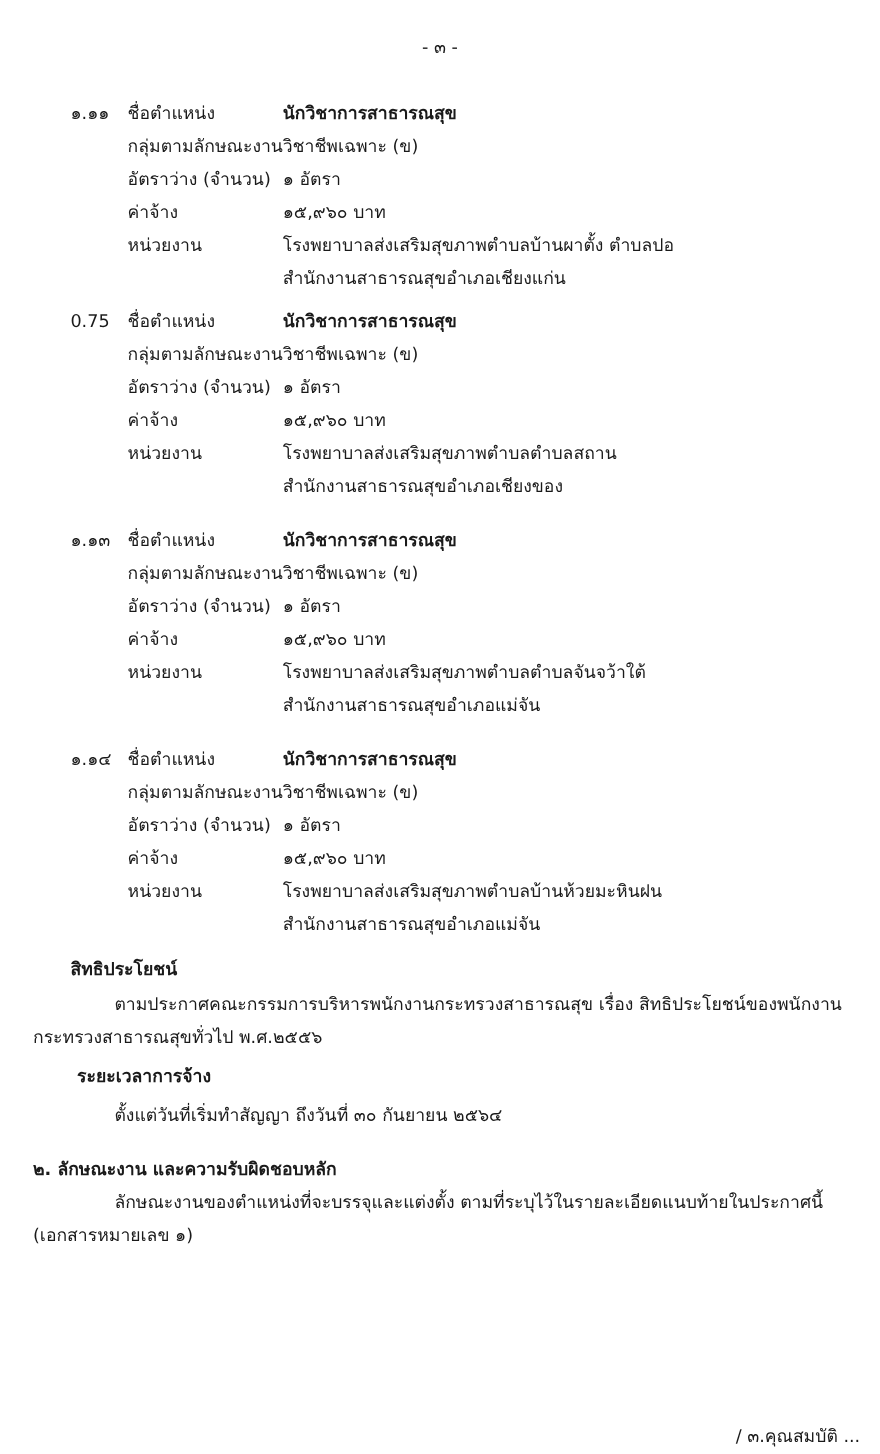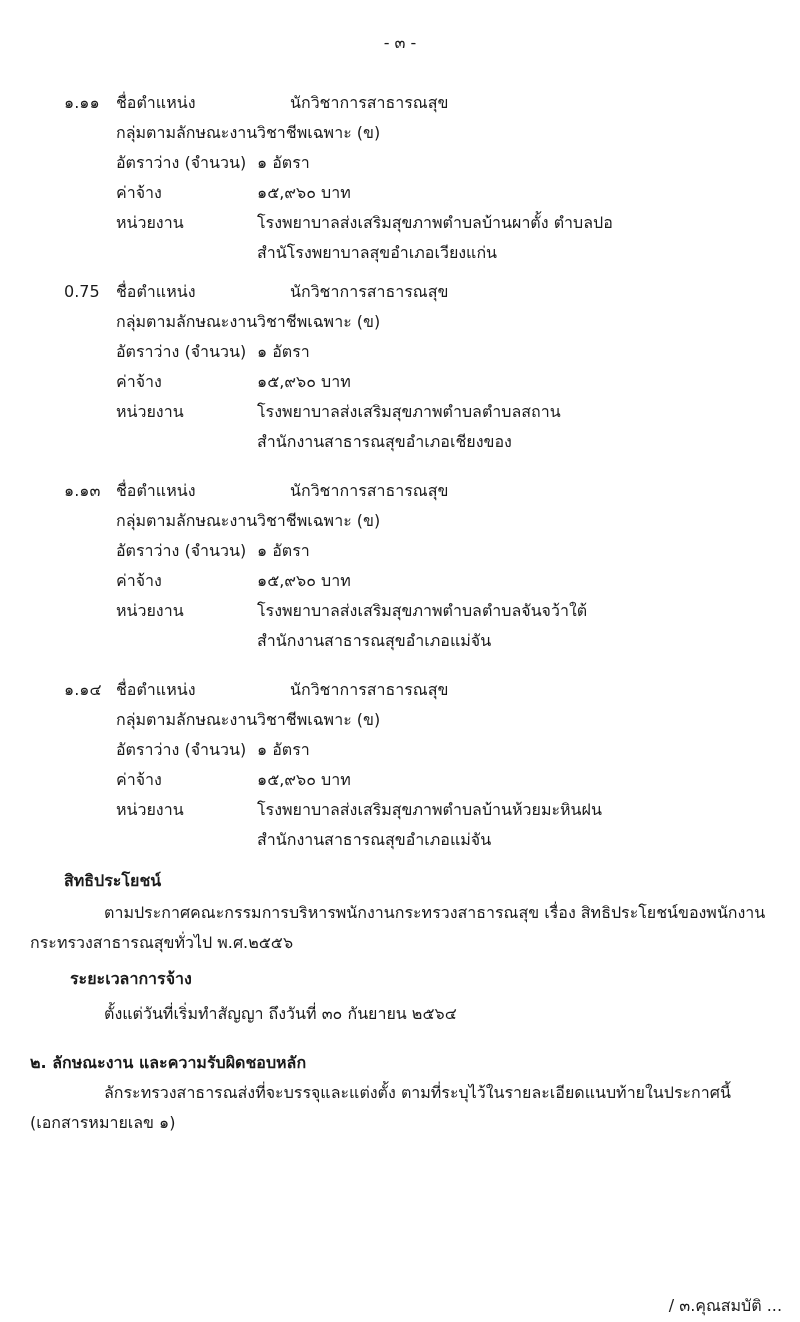--- a/index.html
+++ b/index.html
@@ -44,22 +44,21 @@
       position: absolute;
       left: 52px;
       top: 0;
     }
     .value {
       position: absolute;
       left: 193px;
       top: 0;
     }
     .value.bold {
-      font-weight: normal;
-      margin-left: 33px;
+      font-weight: bold;
     }
     .section-heading {
       position: absolute;
       font-weight: bold;
       white-space: nowrap;
     }
     .para {
       position: absolute;
       white-space: nowrap;
     }
@@ -91,21 +90,21 @@
   </div>
   <div class="row">
     <span class="label">ค่าจ้าง</span>
     <span class="value">๑๕,๙๖๐  บาท</span>
   </div>
   <div class="row">
     <span class="label">หน่วยงาน</span>
     <span class="value">โรงพยาบาลส่งเสริมสุขภาพตำบลบ้านผาตั้ง ตำบลปอ</span>
   </div>
   <div class="row">
-    <span class="value">สำนัโรงพยาบาลสุขอำเภอเวียงแก่น</span>
+    <span class="value">สำนักงานสาธารณสุขอำเภอเชียงแก่น</span>
   </div>
 </div>
 
 <div class="position-block" style="top:277px;">
   <div class="row">
     <span class="num">0.75</span>
     <span class="label">ชื่อตำแหน่ง</span>
     <span class="value bold">นักวิชาการสาธารณสุข</span>
   </div>
   <div class="row">
@@ -184,16 +183,16 @@
 </div>
 
 <div class="section-heading" style="left:64px; top:868px;">สิทธิประโยชน์</div>
 <div class="para" style="left:104px; top:900px;">ตามประกาศคณะกรรมการบริหารพนักงานกระทรวงสาธารณสุข  เรื่อง  สิทธิประโยชน์ของพนักงาน</div>
 <div class="para" style="left:30px; top:930px;">กระทรวงสาธารณสุขทั่วไป  พ.ศ.๒๕๕๖</div>
 
 <div class="section-heading" style="left:30px; top:966px;margin-left:40px;">ระยะเวลาการจ้าง</div>
 <div class="para" style="left:104px; top:1001px;">ตั้งแต่วันที่เริ่มทำสัญญา ถึงวันที่ ๓๐ กันยายน ๒๕๖๔</div>
 
 <div class="section-heading" style="left:30px; top:1050px;">๒. ลักษณะงาน และความรับผิดชอบหลัก</div>
-<div class="para" style="left:104px; top:1080px;">ลักระทรวงสาธารณส่งที่จะบรรจุและแต่งตั้ง ตามที่ระบุไว้ในรายละเอียดแนบท้ายในประกาศนี้</div>
+<div class="para" style="left:104px; top:1080px;">ลักษณะงานของตำแหน่งที่จะบรรจุและแต่งตั้ง ตามที่ระบุไว้ในรายละเอียดแนบท้ายในประกาศนี้</div>
 <div class="para" style="left:30px; top:1110px;">(เอกสารหมายเลข ๑)</div>
 
 <div class="footer-next">/ ๓.คุณสมบัติ ...</div>
 
 </body></html>

